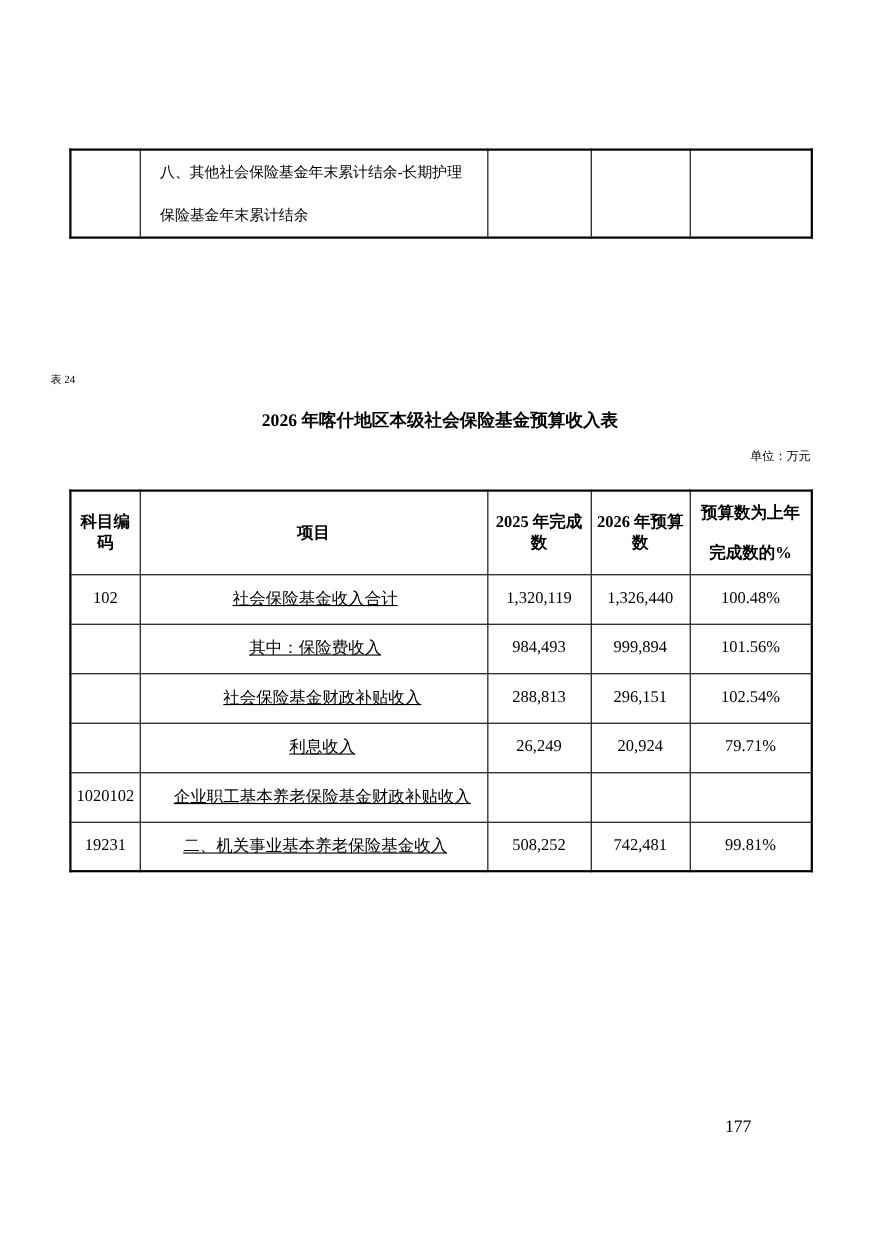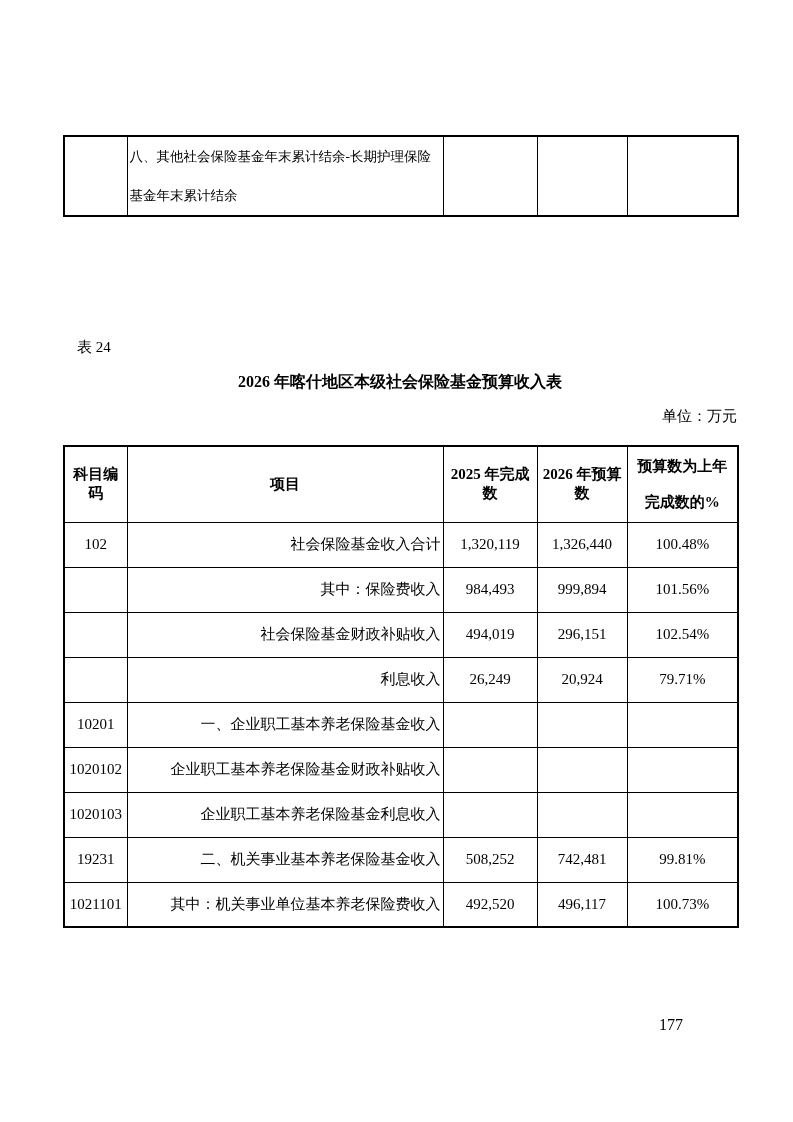--- a/index.html
+++ b/index.html
@@ -33,45 +33,45 @@
   
   .top-table { top: 135px; }
   .top-table td {
     height: 73px;
     font-size: 15px;
     vertical-align: middle;
   }
   .top-table td.item-cell {
     font-size: 13.5px;
     line-height: 39px;
-    padding: 0 2px;
+    padding: 0 18px;
     text-align: left;
     margin-top: 28px;
   }
   
   .table-label {
     position: absolute;
-    left: 77px;
+    left: 46px;
     top: 338px;
-    font-size: 15px;
+    font-size: 10px;
   }
   .doc-title {
     position: absolute;
     left: 63px;
     top: 372px;
     width: 674px;
     text-align: center;
     font-size: 16px;
     font-weight: bold;
   }
   .unit-label {
     position: absolute;
     right: 56px;
     top: 407px;
-    font-size: 15px;
+    font-size: 11px;
   }
   
   .main-table { top: 445px; }
   .main-table th {
     height: 76px;
     font-size: 15px;
     font-weight: bold;
     text-align: center;
     vertical-align: middle;
     padding: 0 2px;
@@ -84,22 +84,23 @@
   }
   .main-table td {
     height: 45px;
     font-size: 15px;
     text-align: center;
     vertical-align: middle;
     padding: 0 2px;
     margin-top: 40px;
   }
   .main-table td.item-cell {
-    text-align: right;
+    text-align: center;
     padding-left: 5px;
+    text-decoration: underline;
   }
   .main-table tr.indent-1 td.item-cell {
     padding-left: 18px;
   }
   
   .page-number {
     position: absolute;
     left: 659px;
     top: 1016px;
     font-size: 16px;
@@ -167,64 +168,43 @@
       <tr>
         <td class="code-cell"></td>
         <td class="item-cell">其中：保险费收入</td>
         <td>984,493</td>
         <td>999,894</td>
         <td>101.56%</td>
       </tr>
       <tr class="indent-1">
         <td class="code-cell"></td>
         <td class="item-cell">社会保险基金财政补贴收入</td>
-        <td>494,019</td>
+        <td>288,813</td>
         <td>296,151</td>
         <td>102.54%</td>
       </tr>
       <tr class="indent-1">
         <td class="code-cell"></td>
         <td class="item-cell">利息收入</td>
         <td>26,249</td>
         <td>20,924</td>
         <td>79.71%</td>
-      </tr>
-      <tr>
-        <td class="code-cell">10201</td>
-        <td class="item-cell">一、企业职工基本养老保险基金收入</td>
-        <td></td>
-        <td></td>
-        <td></td>
       </tr>
       <tr class="indent-1">
         <td class="code-cell">1020102</td>
         <td class="item-cell">企业职工基本养老保险基金财政补贴收入</td>
         <td></td>
         <td></td>
         <td></td>
       </tr>
-      <tr class="indent-1">
-        <td class="code-cell">1020103</td>
-        <td class="item-cell">企业职工基本养老保险基金利息收入</td>
-        <td></td>
-        <td></td>
-        <td></td>
-      </tr>
       <tr>
         <td class="code-cell">19231</td>
         <td class="item-cell">二、机关事业基本养老保险基金收入</td>
         <td>508,252</td>
         <td>742,481</td>
         <td>99.81%</td>
       </tr>
-      <tr>
-        <td class="code-cell">1021101</td>
-        <td class="item-cell">其中：机关事业单位基本养老保险费收入</td>
-        <td>492,520</td>
-        <td>496,117</td>
-        <td>100.73%</td>
-      </tr>
     </tbody>
   </table>
 
   <div class="page-number">177</div>
 
 </div>
 
 </body></html>

